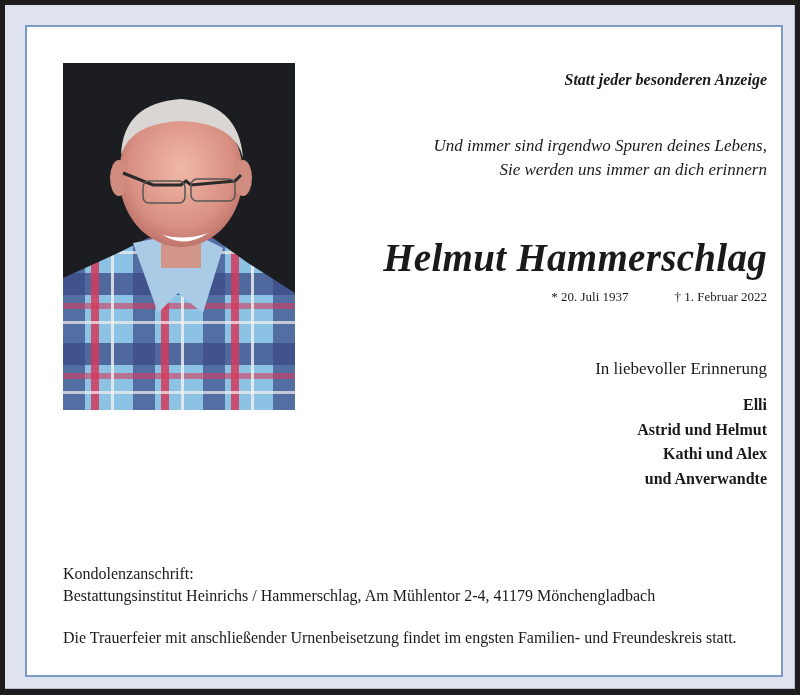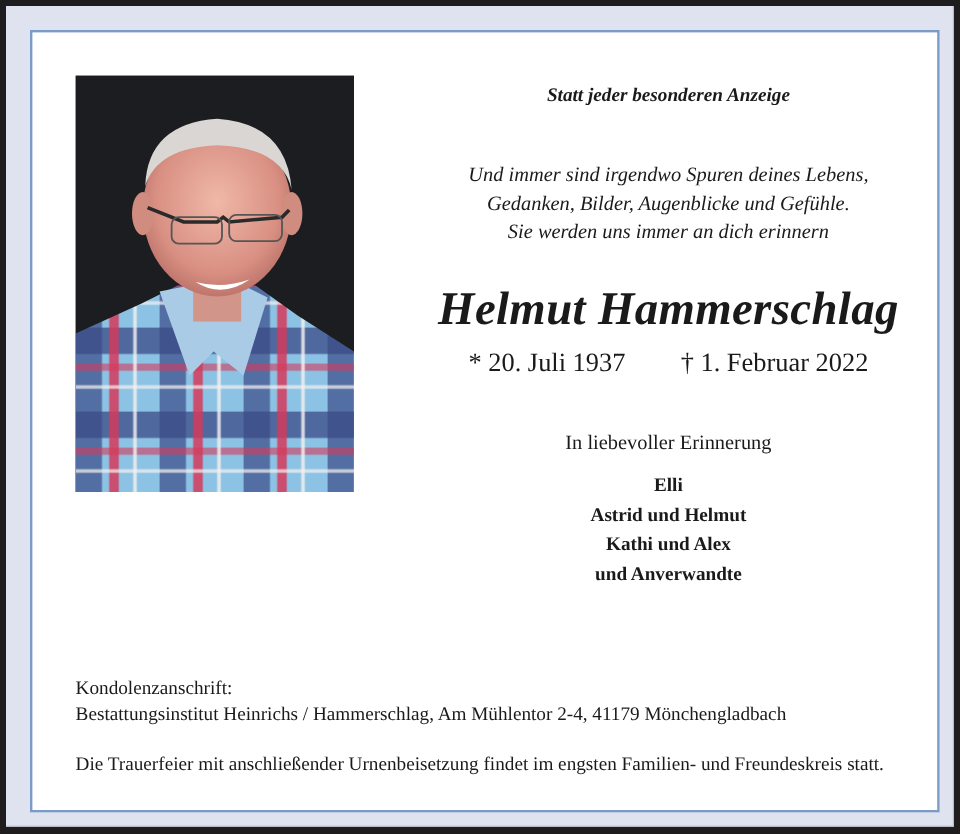--- a/index.html
+++ b/index.html
@@ -1,24 +1,24 @@
 <!DOCTYPE html>
 <html><head>
 <meta charset="utf-8">
 <style>
   html, body { margin:0; padding:0; }
   body { width:800px; height:695px; background:#1e1c1d; position:relative; overflow:hidden; font-family:"Liberation Serif", serif; color:#1a1a1a; }
   .outer { position:absolute; left:5px; top:5px; width:790px; height:684px; background:#dfe3ef; border-right:1px solid #b8bccb; border-bottom:1px solid #b8bccb; box-sizing:border-box; }
   .card { position:absolute; left:20px; top:20px; width:758px; height:652px; background:#ffffff; border:2px solid #7b9bc7; box-sizing:border-box; }
   .photo { position:absolute; left:36px; top:36px; width:232px; height:347px; overflow:hidden; background:#1b1d20; }
-  .right { position:absolute; left:320px; width:420px; text-align:center; }
+  .right { position:absolute; left:320px; width:420px; text-align:right; }
   .head { top:44px; font-style:italic; font-weight:bold; font-size:16px; }
   .poem { top:107px; font-style:italic; font-size:17px; line-height:23.5px; }
   .name { top:208px; font-style:italic; font-weight:bold; font-size:39px; letter-spacing:0.3px; }
-  .dates { top:262px; font-size:22px; }
+  .dates { top:262px; font-size:13px; }
   .dates span { display:inline-block; }
   .dates .gap { width:46px; }
   .memory { top:332px; font-size:17px; }
   .family { top:366px; font-weight:bold; font-size:16px; line-height:24.5px; }
   .bottom { position:absolute; left:36px; width:684px; font-size:16px; line-height:22px;margin-top:20px; }
   .kondo { top:516px; }
   .fine { top:580px; text-align:justify; text-align-last:left; }
 </style>
 </head>
 <body>
@@ -56,21 +56,20 @@
         <rect x="80" y="118" width="42" height="22" rx="6" fill="none" stroke="#555" stroke-width="1.5"></rect>
         <rect x="128" y="116" width="44" height="22" rx="6" fill="none" stroke="#555" stroke-width="1.5"></rect>
         <path d="M100 172 Q122 186 145 170 Q122 178 100 172 Z" fill="#fff"></path>
       </svg>
     </div>
 
     <div class="right head">Statt jeder besonderen Anzeige</div>
 
     <div class="right poem">
       <div>Und immer sind irgendwo Spuren deines Lebens,</div>
-      <div>Gedanken, Bilder, Augenblicke und Gefühle.</div>
       <div>Sie werden uns immer an dich erinnern</div>
     </div>
 
     <div class="right name">Helmut Hammerschlag</div>
 
     <div class="right dates">
       <span>* 20. Juli 1937</span><span class="gap"></span><span>† 1. Februar 2022</span>
     </div>
 
     <div class="right memory">In liebevoller Erinnerung</div>

